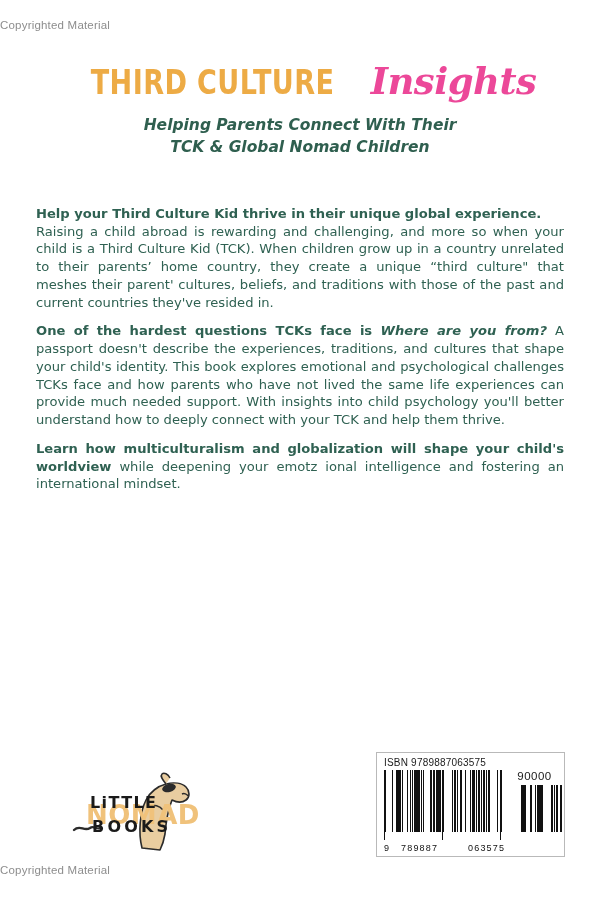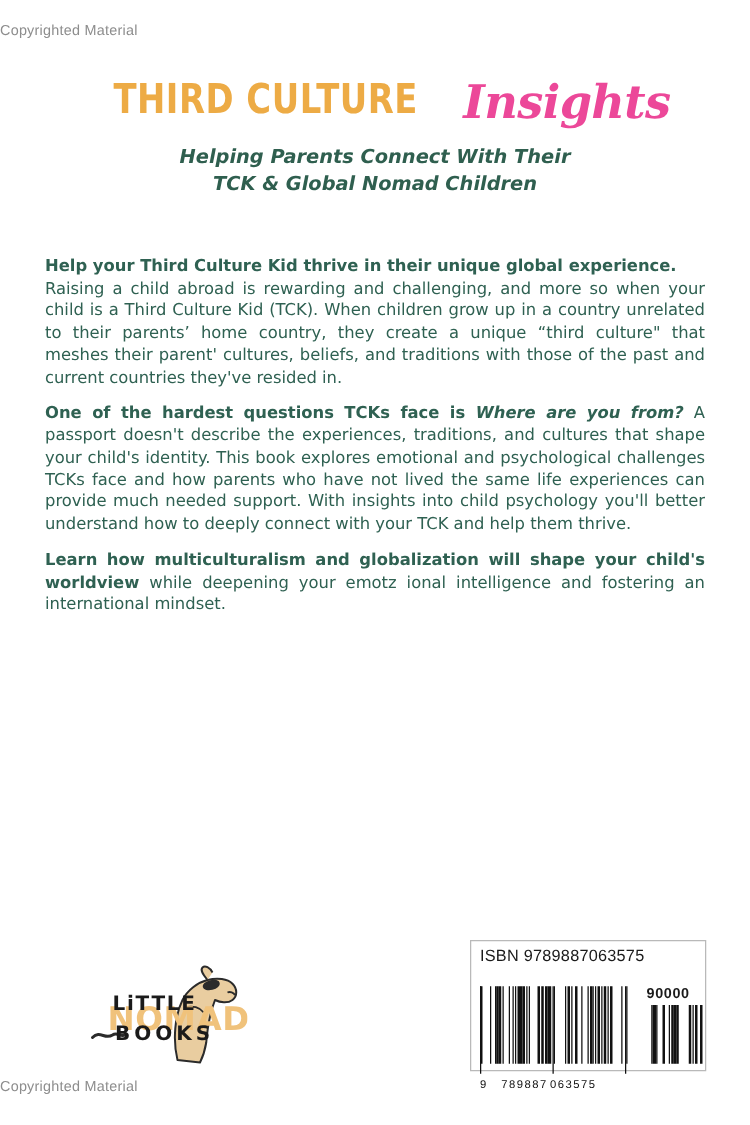--- a/index.html
+++ b/index.html
@@ -38,21 +38,21 @@
   
   .masthead {
     position: absolute;
     top: 62px;
     left: 0;
     width: 100%;
     text-align: center;
   }
   .title-line {
     display: flex;
-    align-items: flex-start;
+    align-items: flex-end;
     justify-content: center;
     gap: 10px;
     white-space: nowrap;
   }
   .title-main {
     font-family: "DejaVu Sans", sans-serif;
     font-weight: 700;
     font-size: 33px;
     letter-spacing: 0.5px;
     color: #edab45;
@@ -115,32 +115,31 @@
     top: 752px;
     width: 189px;
     height: 105px;
     background: #ffffff;
     border: 1px solid #b9b9b9;
     box-sizing: border-box;
     padding: 4px 7px 3px 7px;
   }
   .isbn-text {
     font-family: "Liberation Sans", sans-serif;
-    font-size: 13px;
+    font-size: 10px;
     color: #1a1a1a;
     letter-spacing: 0.2px;
     line-height: 1.2;
-    margin-bottom: 16px;
+    margin-bottom: 1px;
   }
   .bars-row {
     display: flex;
     align-items: center;
     gap: 22px;
     height: 74px;
-    font-weight: bold;
   }
   .ean-main { position: relative; width: 118px; height: 100%; }
   .ean-addon { position: relative; width: 50px; height: 100%; }
   .addon-label {
     position: absolute;
     top: 0;
     left: 0;
     width: 100%;
     text-align: center;
     font-family: "Liberation Sans", sans-serif;
@@ -163,21 +162,21 @@
     height: 11px;
     margin-top: -1px;
     font-family: "Liberation Sans", sans-serif;
     font-size: 9px;
     color: #111111;
     letter-spacing: 1.2px;
   }
   .digits-row span { position: absolute; top: 0; }
   .d-lead { left: 0px; }
   .d-left { left: 17px; }
-  .d-right { left: 56px; }
+  .d-right { left: 84px; }
 </style>
 </head>
 <body>
 
 <div class="page">
 
   <div class="copyright-strip copyright-top">Copyrighted Material</div>
 
   <div class="masthead">
     <div class="title-line">

